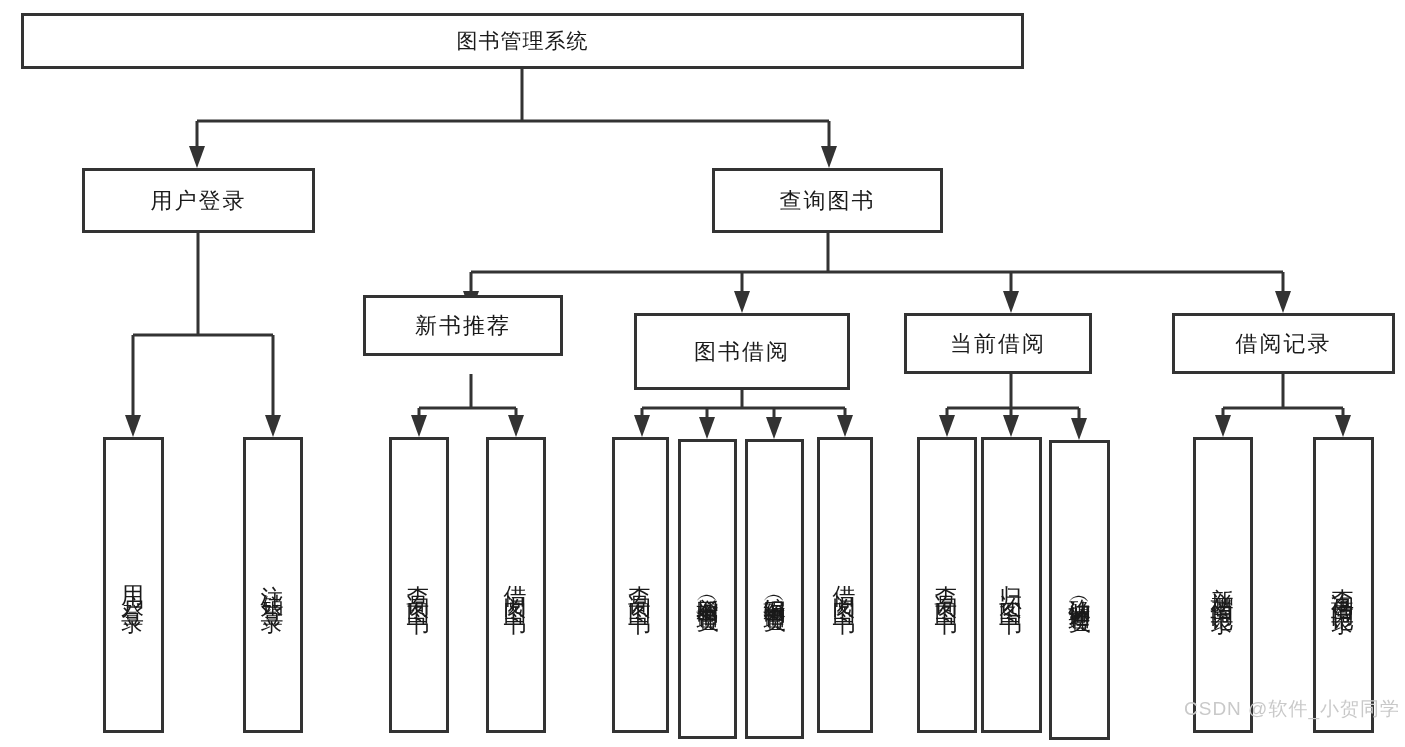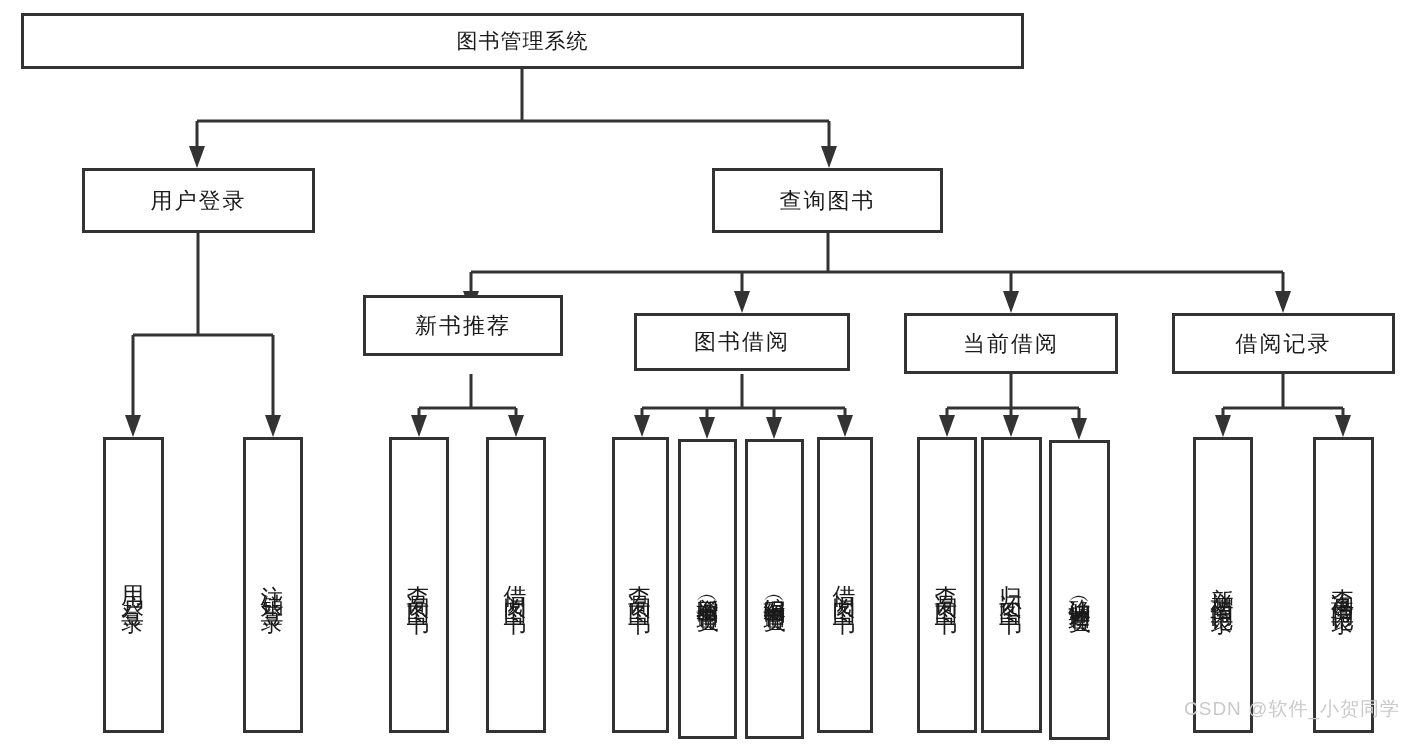--- a/index.html
+++ b/index.html
@@ -103,24 +103,24 @@
   <div class="box h" style="left:82px;top:168px;width:233px;height:65px">
     <span class="lbl">用户登录</span>
   </div>
   <div class="box h" style="left:712px;top:168px;width:231px;height:65px">
     <span class="lbl">查询图书</span>
   </div>
 
   <div class="box h" style="left:363px;top:295px;width:200px;height:61px">
     <span class="lbl">新书推荐</span>
   </div>
-  <div class="box h" style="left:634px;top:313px;width:216px;height:58px">
+  <div class="box h" style="left:634px;top:313px;width:216px;height:77px">
     <span class="lbl">图书借阅</span>
   </div>
-  <div class="box h" style="left:904px;top:313px;width:214px;height:61px">
+  <div class="box h" style="left:904px;top:313px;width:188px;height:61px">
     <span class="lbl">当前借阅</span>
   </div>
   <div class="box h" style="left:1172px;top:313px;width:223px;height:61px">
     <span class="lbl">借阅记录</span>
   </div>
 
   <div class="box v s4" style="left:103px;top:437px;width:61px;height:296px">
     <span class="lbl">用户登录</span>
   </div>
   <div class="box v s4" style="left:243px;top:437px;width:60px;height:296px">

